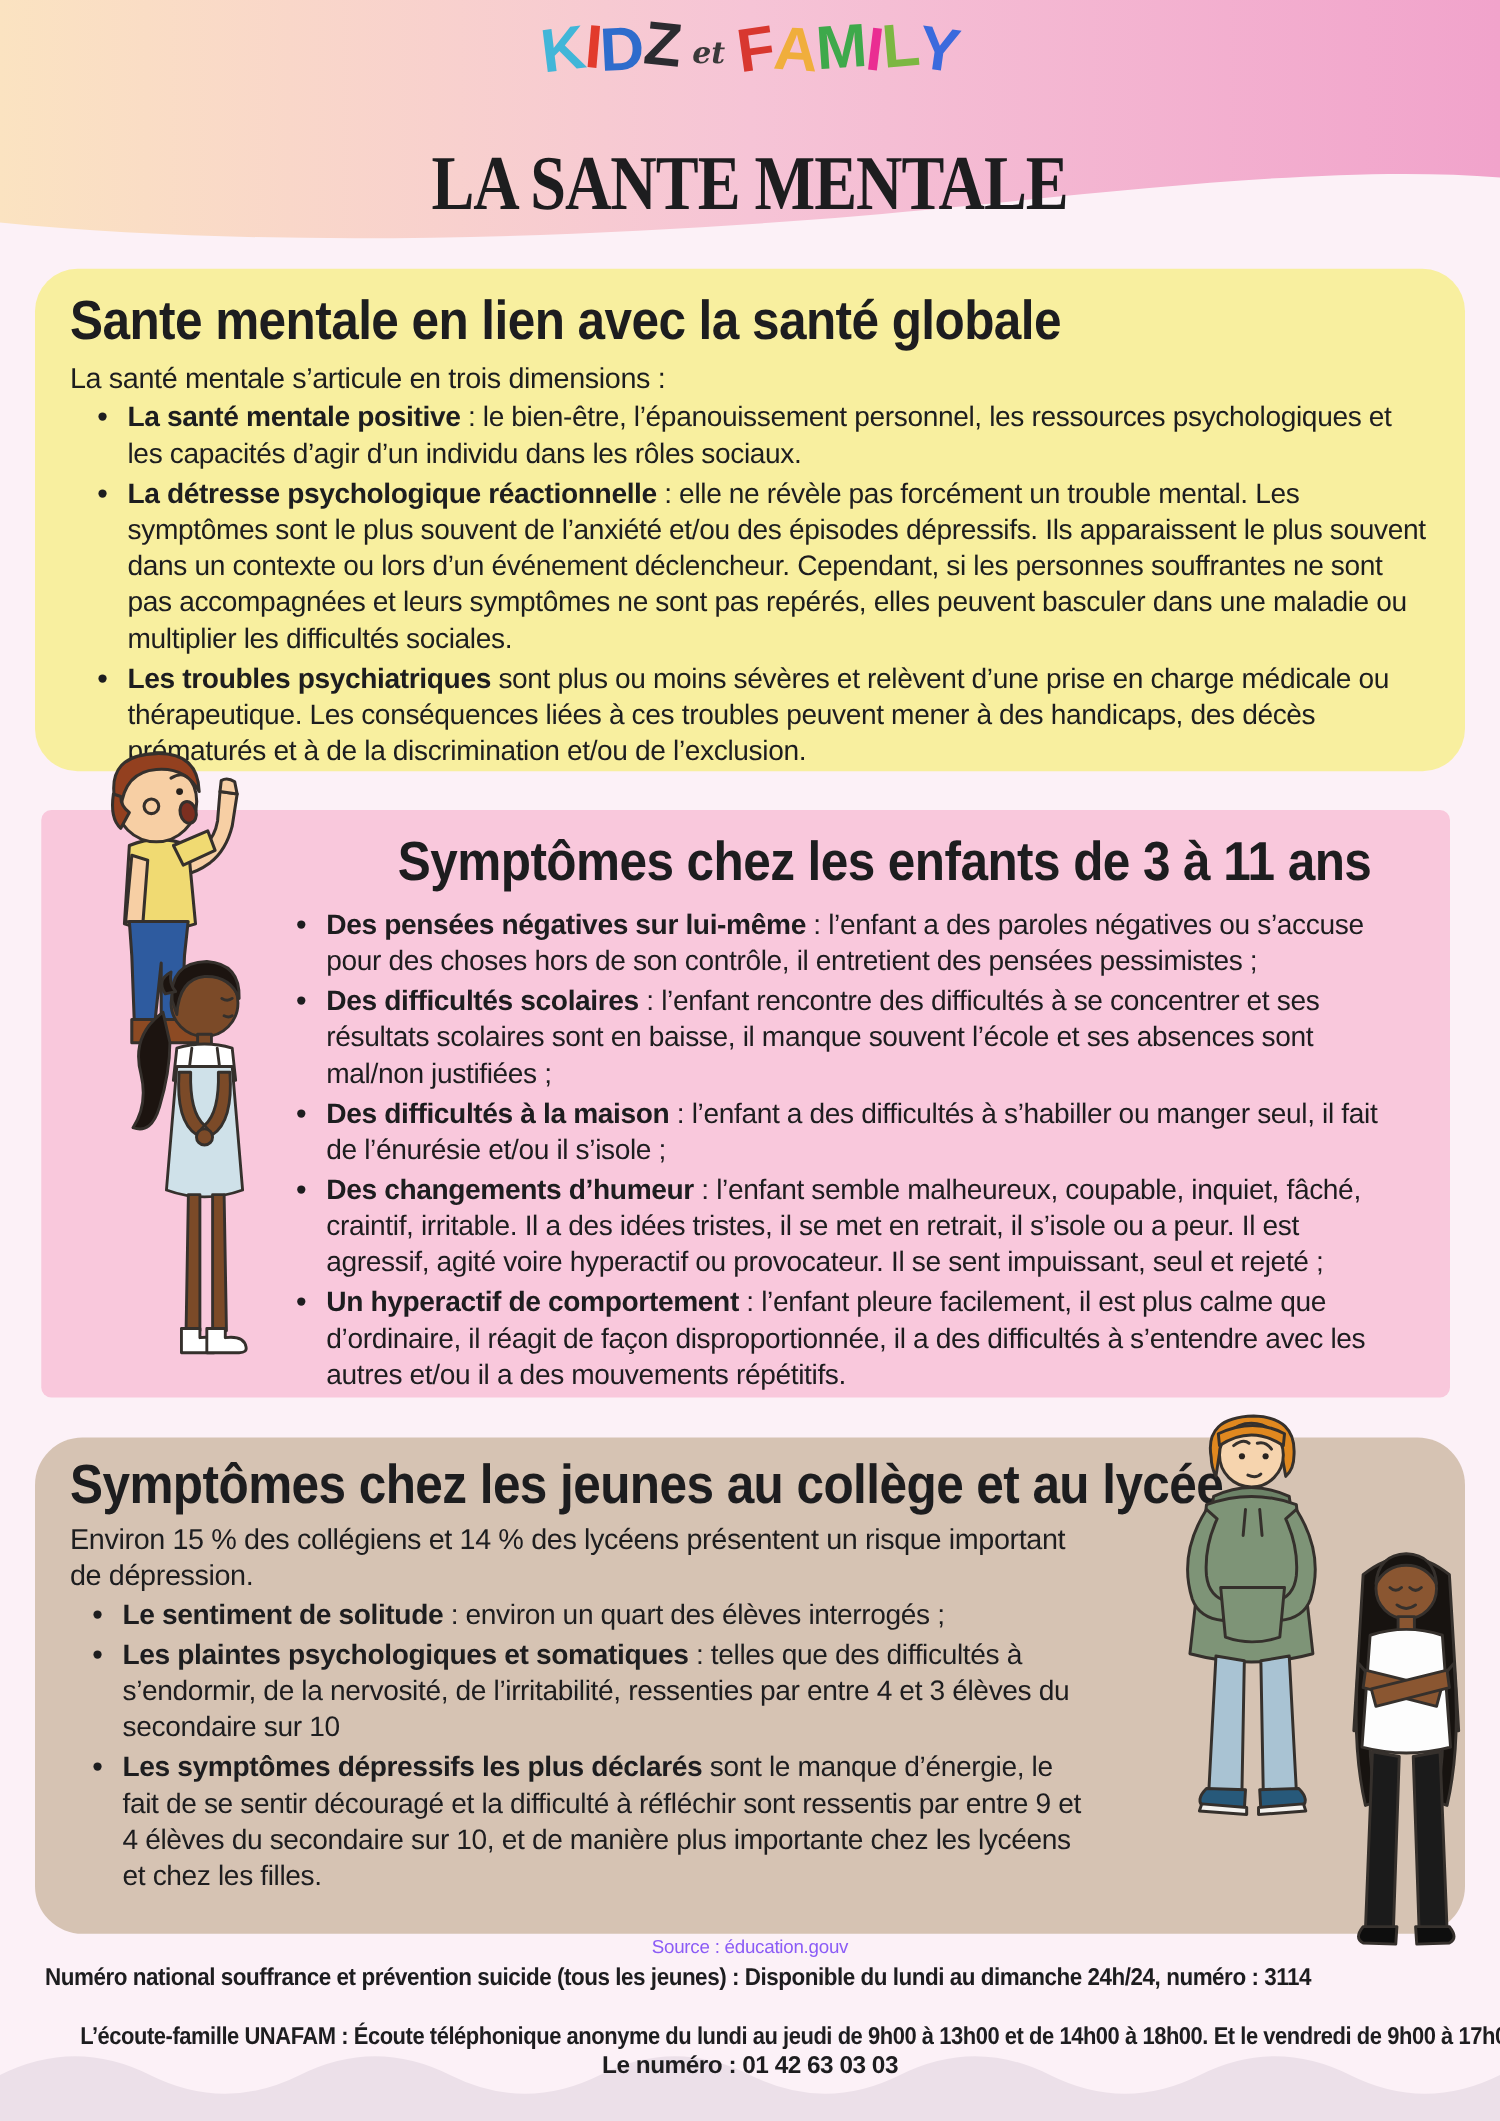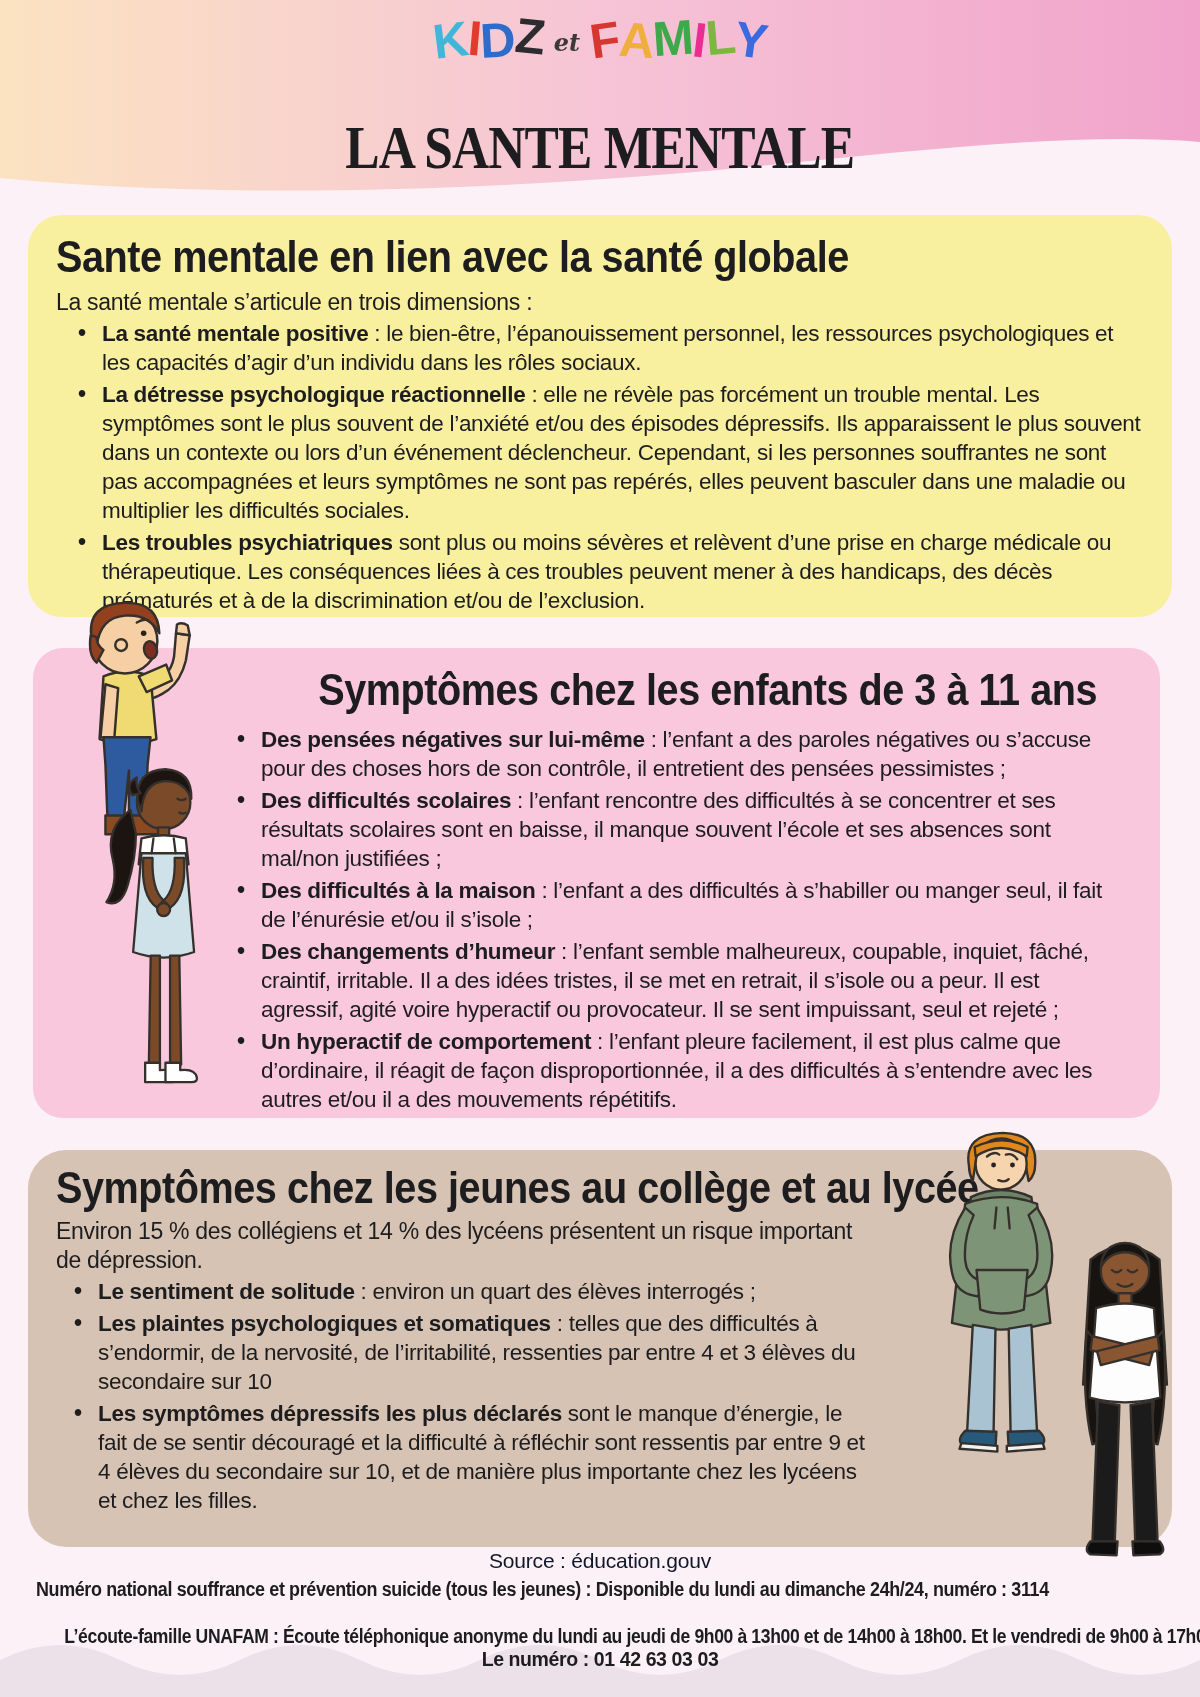--- a/index.html
+++ b/index.html
@@ -42,36 +42,36 @@
   .box { box-sizing:border-box; }
   .box-yellow { margin:0 28px; height:402px; background:#f8ef9f; border-radius:34px; padding:12px 30px 0 28px; }
   .box-yellow h2 { margin:2px 0 4px; }
   .intro { font-size:23px; line-height:29px; letter-spacing:-0.3px; }
   .bullets { list-style:none; margin-top:2px; padding-left:46px; }
   .bullets li { position:relative; font-size:22.5px; line-height:29px; letter-spacing:-0.3px; margin-bottom:3px; }
   .bullets li::before { content:"•"; position:absolute; left:-24px; top:0; font-size:23px; font-weight:700; }
   .lead { font-weight:700; }
 
   .box-pink { position:relative; margin:31px 40px 0 33px; height:470px; background:#f9c8dc;
-              border-radius:30px; padding:10px 54px 0 182px; }
+              border-radius:8px; padding:10px 54px 0 182px; }
   .box-pink h2 { text-align:center; margin:4px 0 8px 60px; }
 
   .box-tan { position:relative; margin:32px 28px 0 28px; height:397px; background:#d6c3b3;
              border-radius:38px; padding:10px 300px 0 28px; }
   .box-tan h2 { margin:0 0 2px; }
   .box-tan .bullets { padding-left:42px; }
 
   .illustration { position:absolute; z-index:5; }
   .illu-boy  { left:-4px; top:-58px; }
   .illu-girl { left:66px; top:108px; }
   .illu-teenboy  { left:888px; top:-22px; }
   .illu-teengirl { left:1027px; top:78px; }
 
   .footer { position:relative; z-index:2; margin-top:2px; }
-  .source-line { text-align:center; color:#0f172a; font-size:21px; letter-spacing:-0.2px; }
+  .source-line { text-align:center; color:#8b5cf6; font-size:15px; letter-spacing:-0.2px; }
   .hotline1 { margin:5px 0 0 36px; text-align:left; }
   .hotline1 span, .hotline2 span, .hotline3 span { display:inline-block; font-weight:700; font-size:19.5px;
       letter-spacing:-0.4px; }
   .hotline1 span { transform:scaleX(0.92); transform-origin:0 50%; white-space:nowrap; }
   .hotline2 { margin-top:24px; text-align:center; }
   .hotline2 span { transform:scaleX(0.9); white-space:nowrap; }
   .hotline3 { text-align:center; }
   .wave { position:absolute; bottom:0; left:0; z-index:1; }
 
   svg .outline { stroke:#35302c; stroke-width:2.5; stroke-linejoin:round; stroke-linecap:round; }

